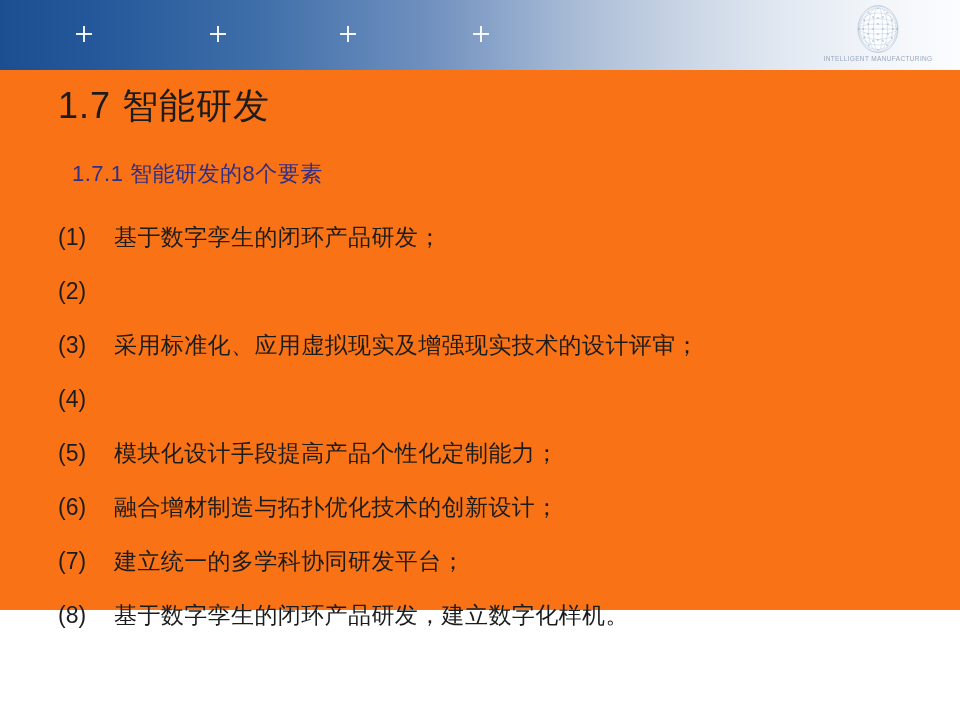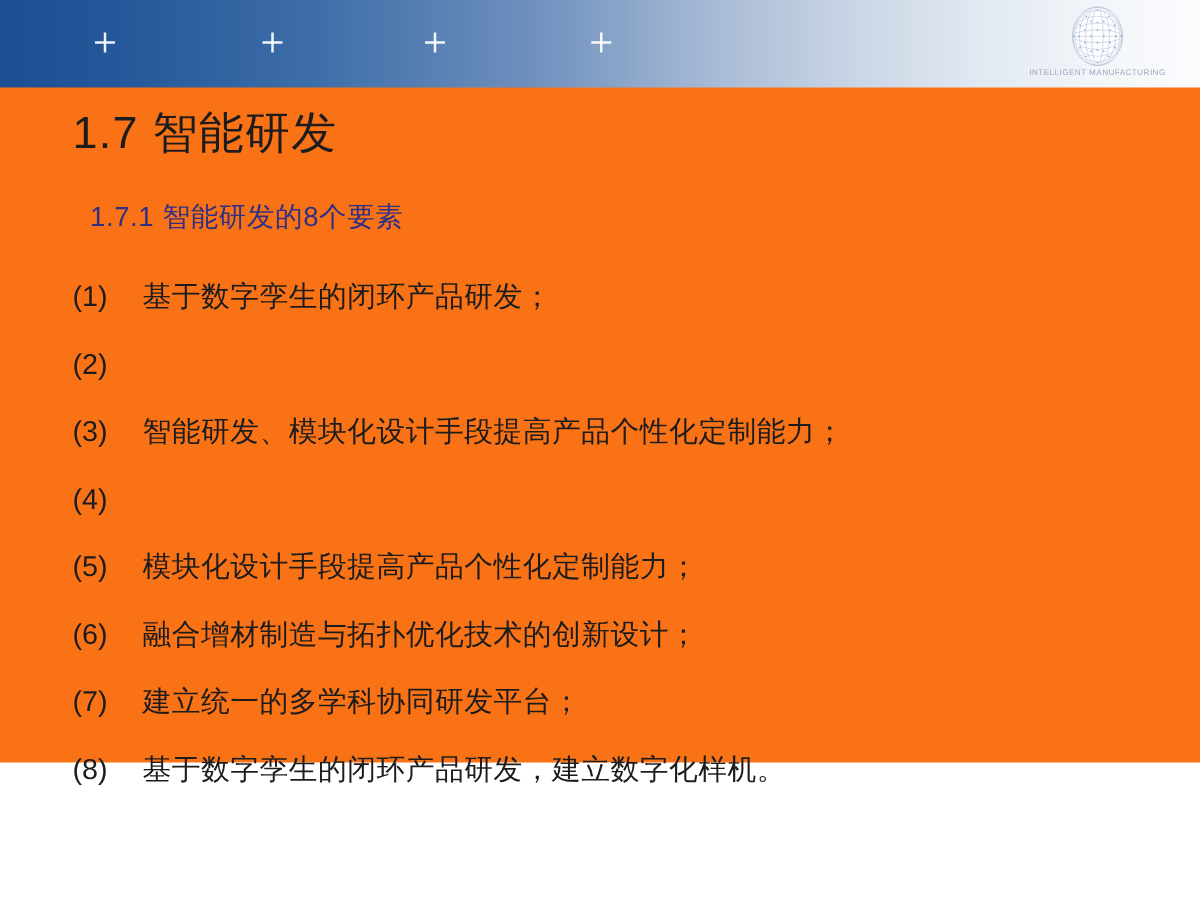--- a/index.html
+++ b/index.html
@@ -220,21 +220,21 @@
   <div id="element-list">
     <div class="element-row">
       <span class="element-index">(1)</span>
       <span class="element-text">基于数字孪生的闭环产品研发；</span>
     </div>
     <div class="element-row">
       <span class="element-index">(2)</span>
     </div>
     <div class="element-row">
       <span class="element-index">(3)</span>
-      <span class="element-text">智能研发、模块化设计手段提高产品个性化定制能力；</span>
+      <span class="element-text">采用标准化、应用虚拟现实及增强现实技术的设计评审；</span>
     </div>
     <div class="element-row">
       <span class="element-index">(4)</span>
     </div>
     <div class="element-row">
       <span class="element-index">(5)</span>
       <span class="element-text">模块化设计手段提高产品个性化定制能力；</span>
     </div>
     <div class="element-row">
       <span class="element-index">(6)</span>

